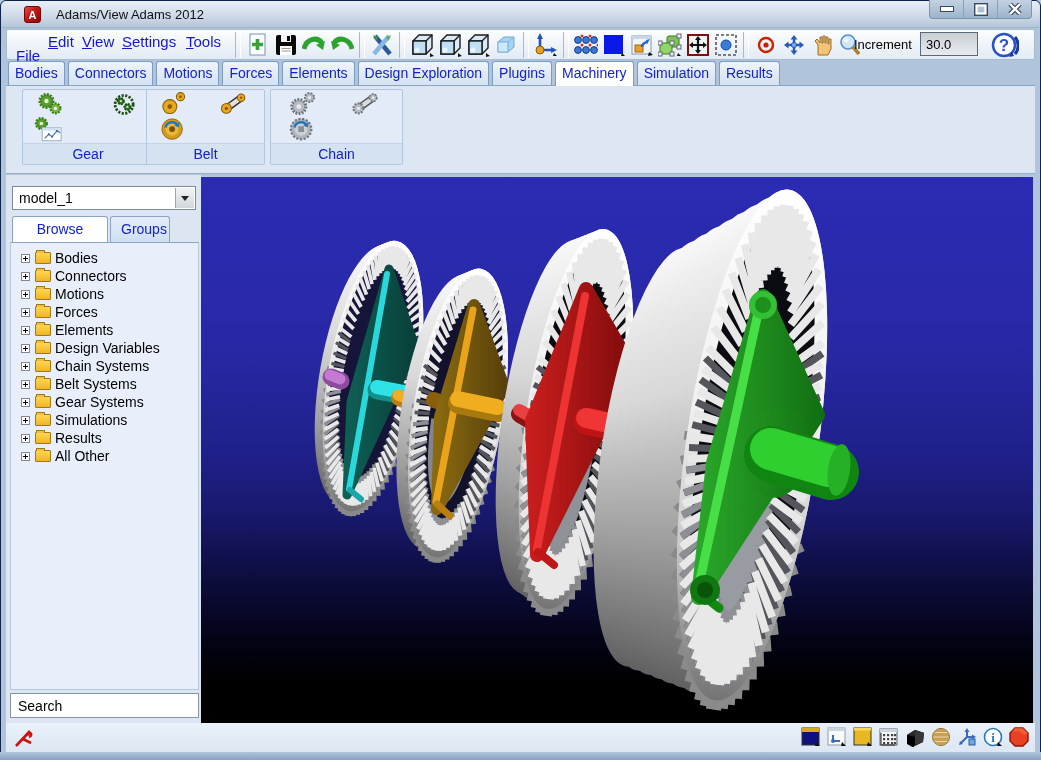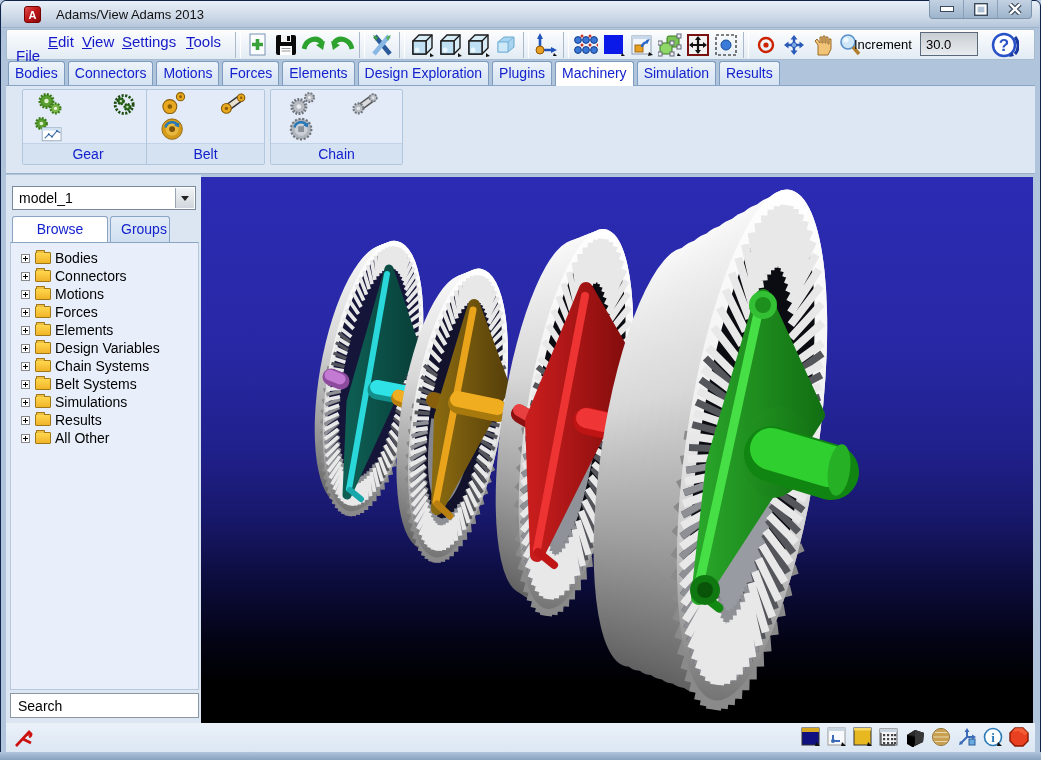--- a/index.html
+++ b/index.html
@@ -19,21 +19,21 @@
 .ltab{float:left;height:26px;line-height:25px;padding:0 10px;border:1px solid #8aa4c4;border-bottom:none;border-radius:3px 3px 0 0;margin-right:2px;background:linear-gradient(#e4edf8,#cfdff0);color:#1322cc;font-size:14px}
 .ltab.sel{background:#fff}
 .st-ic{width:20px;height:20px;margin-left:6px}
 u{text-decoration:underline}
 </style></head><body>
 <div class="abs" style="left:0;top:0;width:1041px;height:760px;border:1px solid #10244a;border-radius:6px 6px 0 0;background:linear-gradient(#dfe9f4,#b0c4dc 28px);"></div>
 <div class="abs" style="left:2px;top:1px;width:1037px;height:27px;border-radius:5px 5px 0 0;background:linear-gradient(#e9f0f8,#cdd9e7 60%,#b5c6da);border-bottom:1px solid #9fb4cc"></div>
 <div class="abs" style="left:24px;top:6px;width:17px;height:17px;border-radius:3px;background:linear-gradient(135deg,#e05050 0%,#c01818 45%,#8a0808 100%);border:1px solid #700;display:flex;align-items:center;justify-content:center">
     <span style="color:#fff;font-size:11px;font-weight:bold">A</span>
   </div>
-<div class="abs" style="left:56px;top:7px;font-size:13px;color:#111">Adams/View Adams 2013</div>
+<div class="abs" style="left:56px;top:7px;font-size:13px;color:#111">Adams/View Adams 2012</div>
 <div class="abs" style="left:929px;top:0;width:103px;height:19px;background:linear-gradient(#c3d2e2,#9db4cc);border:1px solid #7d94ae;border-top:none;border-radius:0 0 4px 4px;display:flex">
 <div style="flex:1;border-right:1px solid #8aa0b8;display:flex;align-items:center;justify-content:center">
       <svg width="16" height="8" viewBox="0 0 16 8">
         <rect x="1" y="1" width="14" height="6" fill="#3a4a5c"></rect>
         <rect x="2" y="2" width="12" height="4" fill="#fff"></rect>
       </svg>
     </div>
 <div style="flex:1;border-right:1px solid #8aa0b8;display:flex;align-items:center;justify-content:center">
       <svg width="14" height="13" viewBox="0 0 14 13">
         <rect x="1.5" y="1.5" width="11" height="10" fill="none" stroke="#3a4a5c" stroke-width="3"></rect>
@@ -332,20 +332,21 @@
   </div>
 <div class="abs" style="left:10px;top:242px;width:189px;height:448px;background:#e9effa;border:1px solid #b8c8dc;border-top:1px solid #8aa4c4;padding-top:6px">
     <div class="trow"><div class="plus"></div><div class="folder"></div>Bodies</div>
     <div class="trow"><div class="plus"></div><div class="folder"></div>Connectors</div>
     <div class="trow"><div class="plus"></div><div class="folder"></div>Motions</div>
     <div class="trow"><div class="plus"></div><div class="folder"></div>Forces</div>
     <div class="trow"><div class="plus"></div><div class="folder"></div>Elements</div>
     <div class="trow"><div class="plus"></div><div class="folder"></div>Design Variables</div>
     <div class="trow"><div class="plus"></div><div class="folder"></div>Chain Systems</div>
     <div class="trow"><div class="plus"></div><div class="folder"></div>Belt Systems</div>
+    <div class="trow"><div class="plus"></div><div class="folder"></div>Gear Systems</div>
     <div class="trow"><div class="plus"></div><div class="folder"></div>Simulations</div>
     <div class="trow"><div class="plus"></div><div class="folder"></div>Results</div>
     <div class="trow"><div class="plus"></div><div class="folder"></div>All Other</div>
   </div>
 <div class="abs" style="left:10px;top:693px;width:189px;height:25px;background:#fff;border:1px solid #8a96a2;font-size:14px;padding:4px 0 0 7px">Search</div>
 <div class="abs" style="left:201px;top:176px;width:832px;height:547px;border-top:1px solid #b8c8dc"><svg width="832" height="547" viewBox="0 0 832 547">
       <defs>
 <linearGradient id="bgGrad" x1="0" y1="0" x2="0" y2="1">
  <stop offset="0" stop-color="#2b2bb4"></stop>
           <stop offset="0.30" stop-color="#2828a6"></stop>

